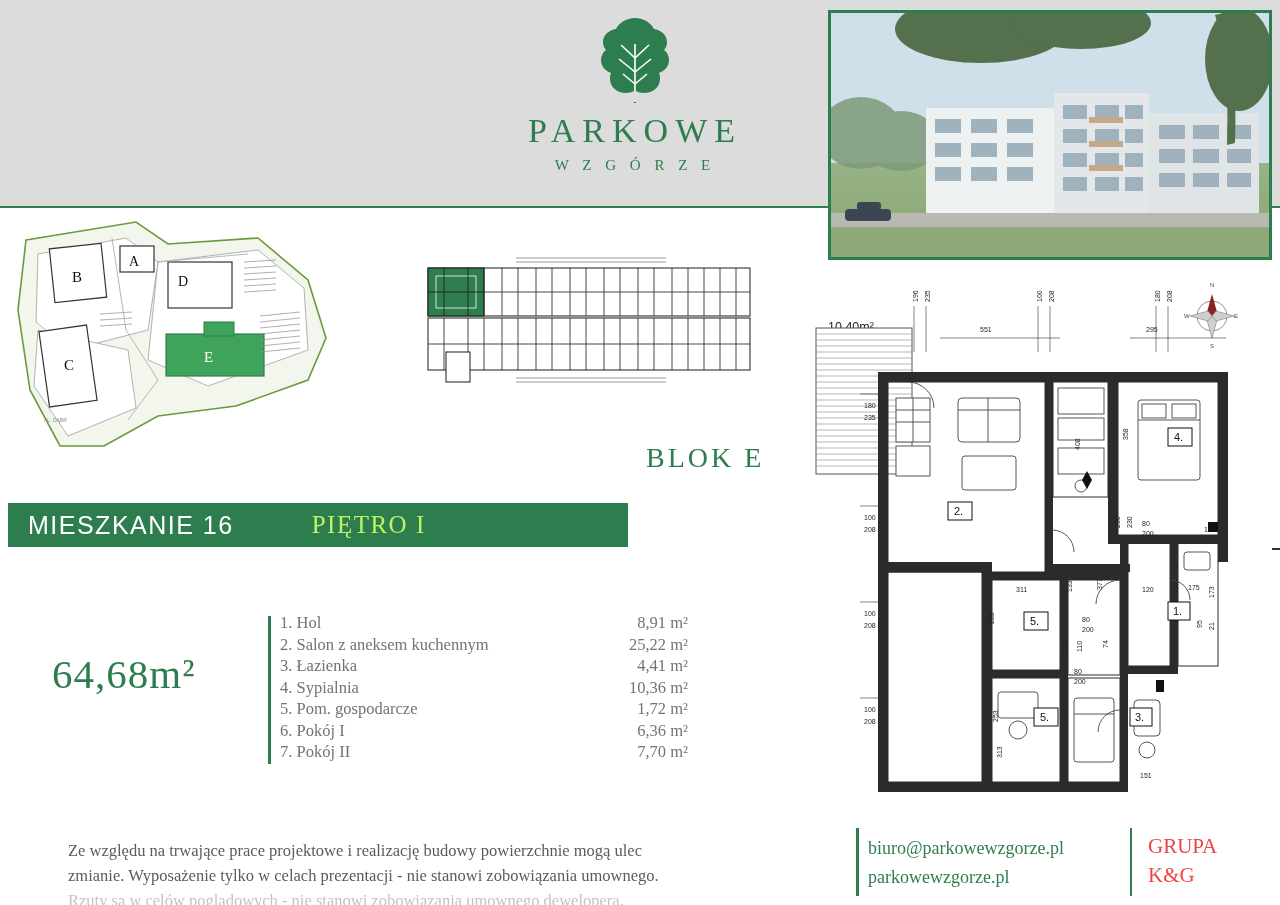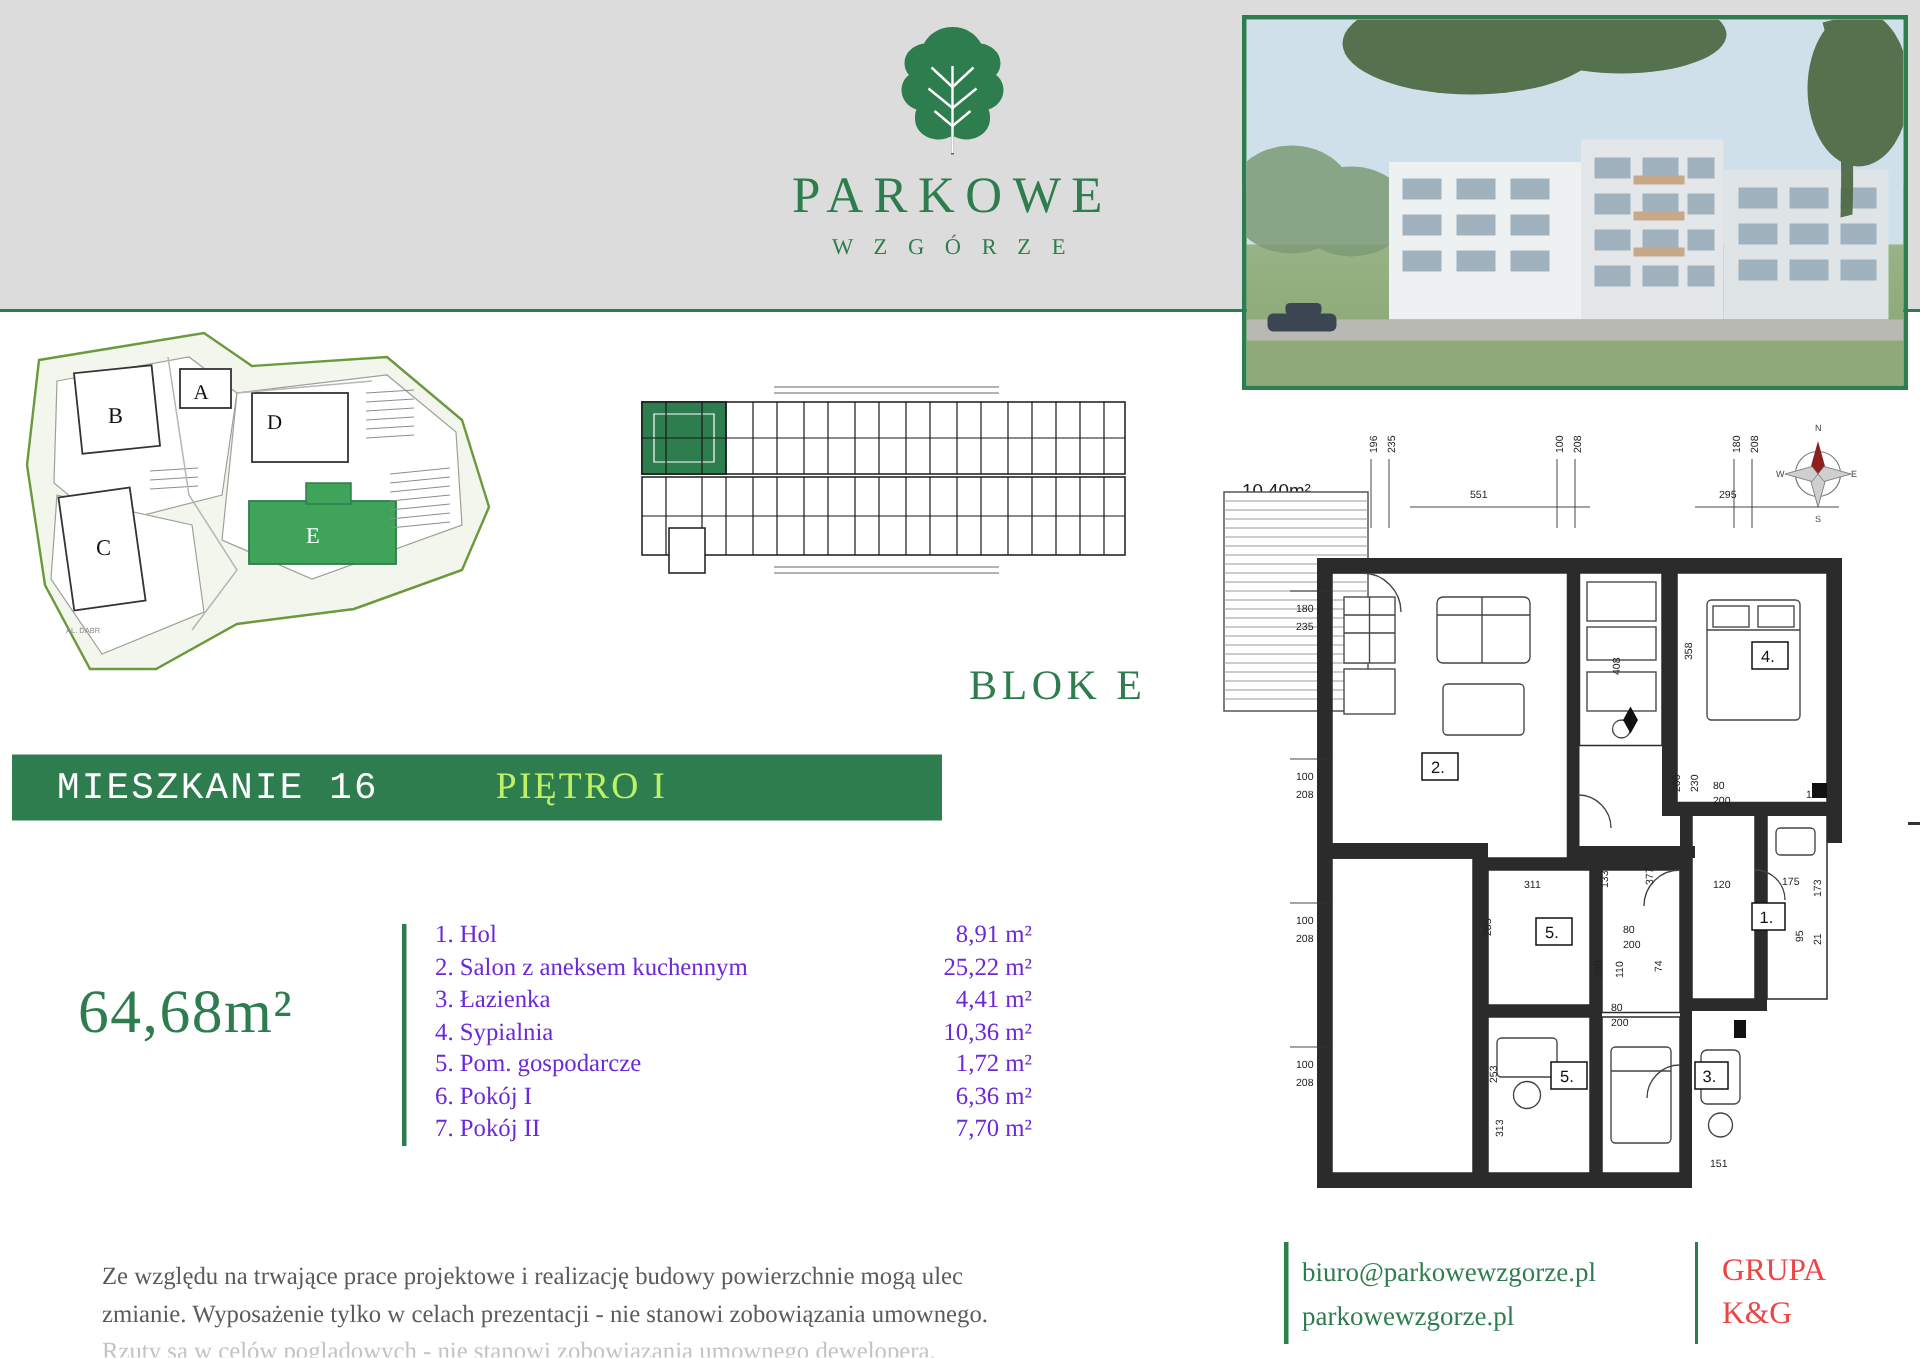--- a/index.html
+++ b/index.html
@@ -62,22 +62,22 @@
     font-size: 28px; letter-spacing: 3px; color: #2e7d4f;
   }
 
   
   .title-bar {
     position: absolute; left: 8px; top: 503px; width: 620px; height: 44px;
     background: #2e7d4f;
     display: flex; align-items: center;
   }
   .title-bar .mieszkanie {
-    color: #ffffff; font-family: Liberation Mono, monospace;
-    font-size: 25px; letter-spacing: 1.5px; margin-left: 30px;
+    color: #ffffff; font-family: Liberation Sans, sans-serif;
+    font-size: 25px; letter-spacing: 1.5px; margin-left: 20px;
   }
   .title-bar .pietro {
     color: #bef264; font-family: "Liberation Serif", serif;
     font-size: 25px; letter-spacing: 1.5px; margin-left: 78px;
   }
 
   
   .area-big {
     position: absolute; left: 52px; top: 650px;
     font-family: "Liberation Serif", serif;
@@ -86,22 +86,22 @@
   .rooms {
     position: absolute; left: 268px; top: 612px; width: 420px;
   }
   .rooms-rule {
     position: absolute; left: 268px; top: 616px; width: 3px; height: 148px;
     background: #2e7d4f;
   }
   .room-row {
     display: flex; justify-content: space-between;
     font-family: "Liberation Serif", serif;
-    font-size: 16.5px; color: #6d28d9;
-    line-height: 21.5px; padding-left: 22px;
+    font-size: 16.5px; color: #737373;
+    line-height: 21.5px; padding-left: 12px;
   }
   .room-row .nm { text-align: left; }
   .room-row .ar { width: 105px; text-align: right; }
 
   
   .disclaimer {
     position: absolute; left: 68px; top: 820px; width: 760px;
     font-family: "Liberation Serif", serif;
     font-size: 16.5px; line-height: 25px; color: #5b5b5b; margin-top: 18px;
   }

